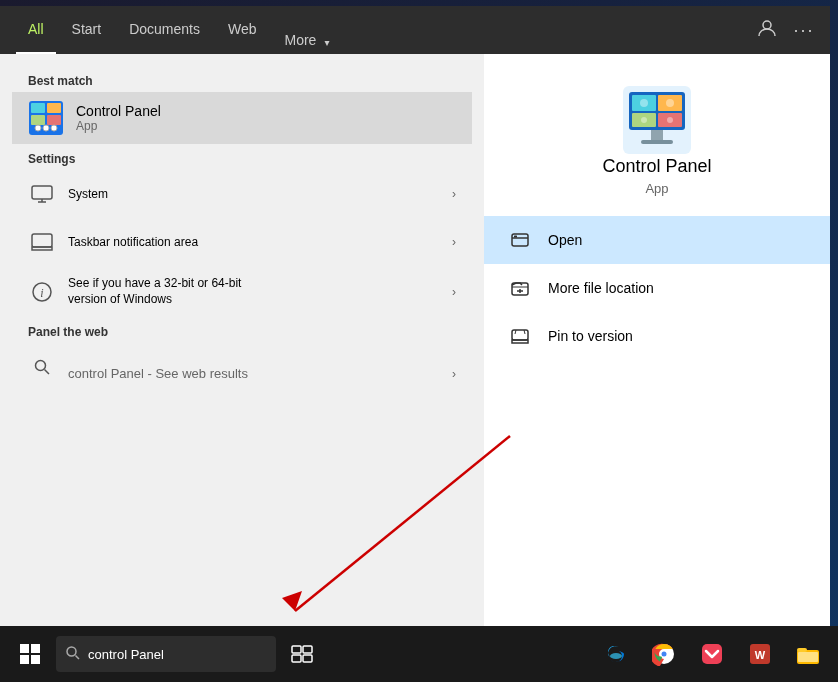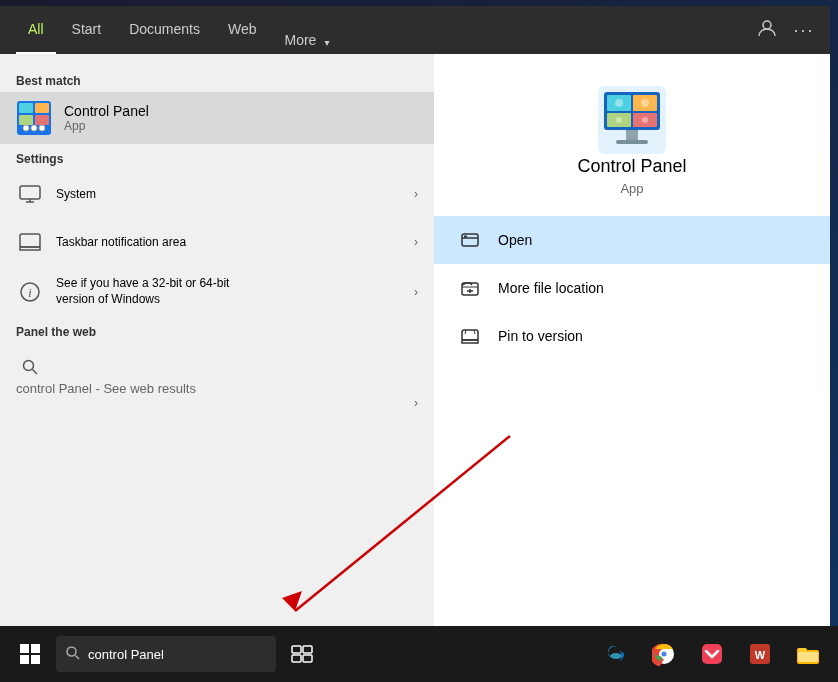--- a/index.html
+++ b/index.html
@@ -77,23 +77,23 @@
 
     
     .start-content {
       display: flex;
       flex: 1;
       overflow: hidden;
     }
 
     
     .left-panel {
-      width: 434px;
+      width: 484px;
       background: #f0f0f0;
-      padding: 12px 0;
+      padding: 12px 12px;
       overflow-y: auto;
     }
 
     .section-label {
       font-size: 12px;
       font-weight: 600;
       color: #333;
       padding: 8px 16px 4px 16px;
     }
 
@@ -160,24 +160,23 @@
       flex: 1;
     }
 
     .chevron {
       color: #666;
       font-size: 12px;
     }
 
     .web-search-item {
       display: flex;
-      align-items: flex-start;
+      align-items: flex-end;
       padding: 10px 16px;
       cursor: pointer;
-      flex-direction: column;
     }
 
     .web-icon {
       width: 28px;
       height: 28px;
       margin-right: 12px;
       display: flex;
       align-items: center;
       justify-content: center;
       color: #555;

